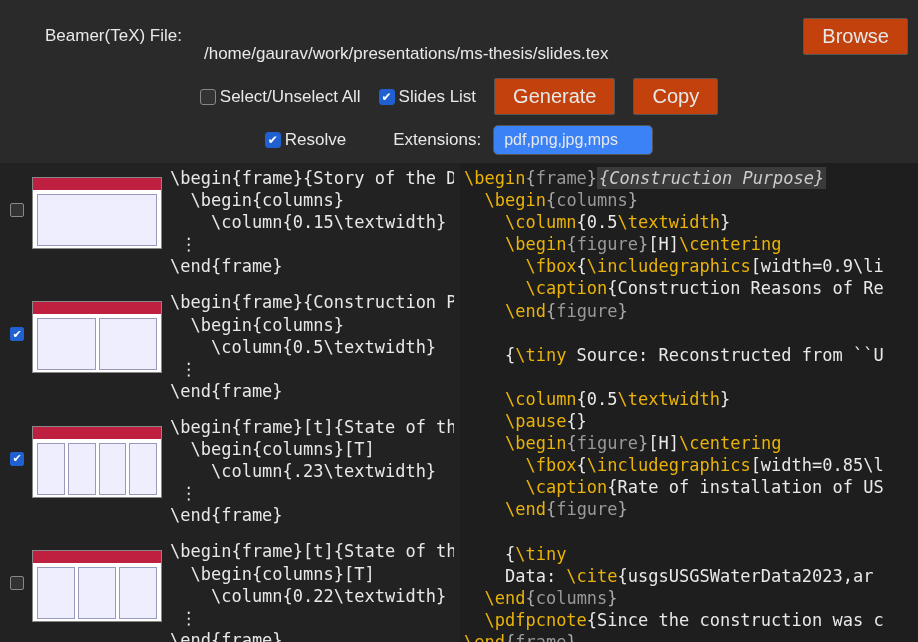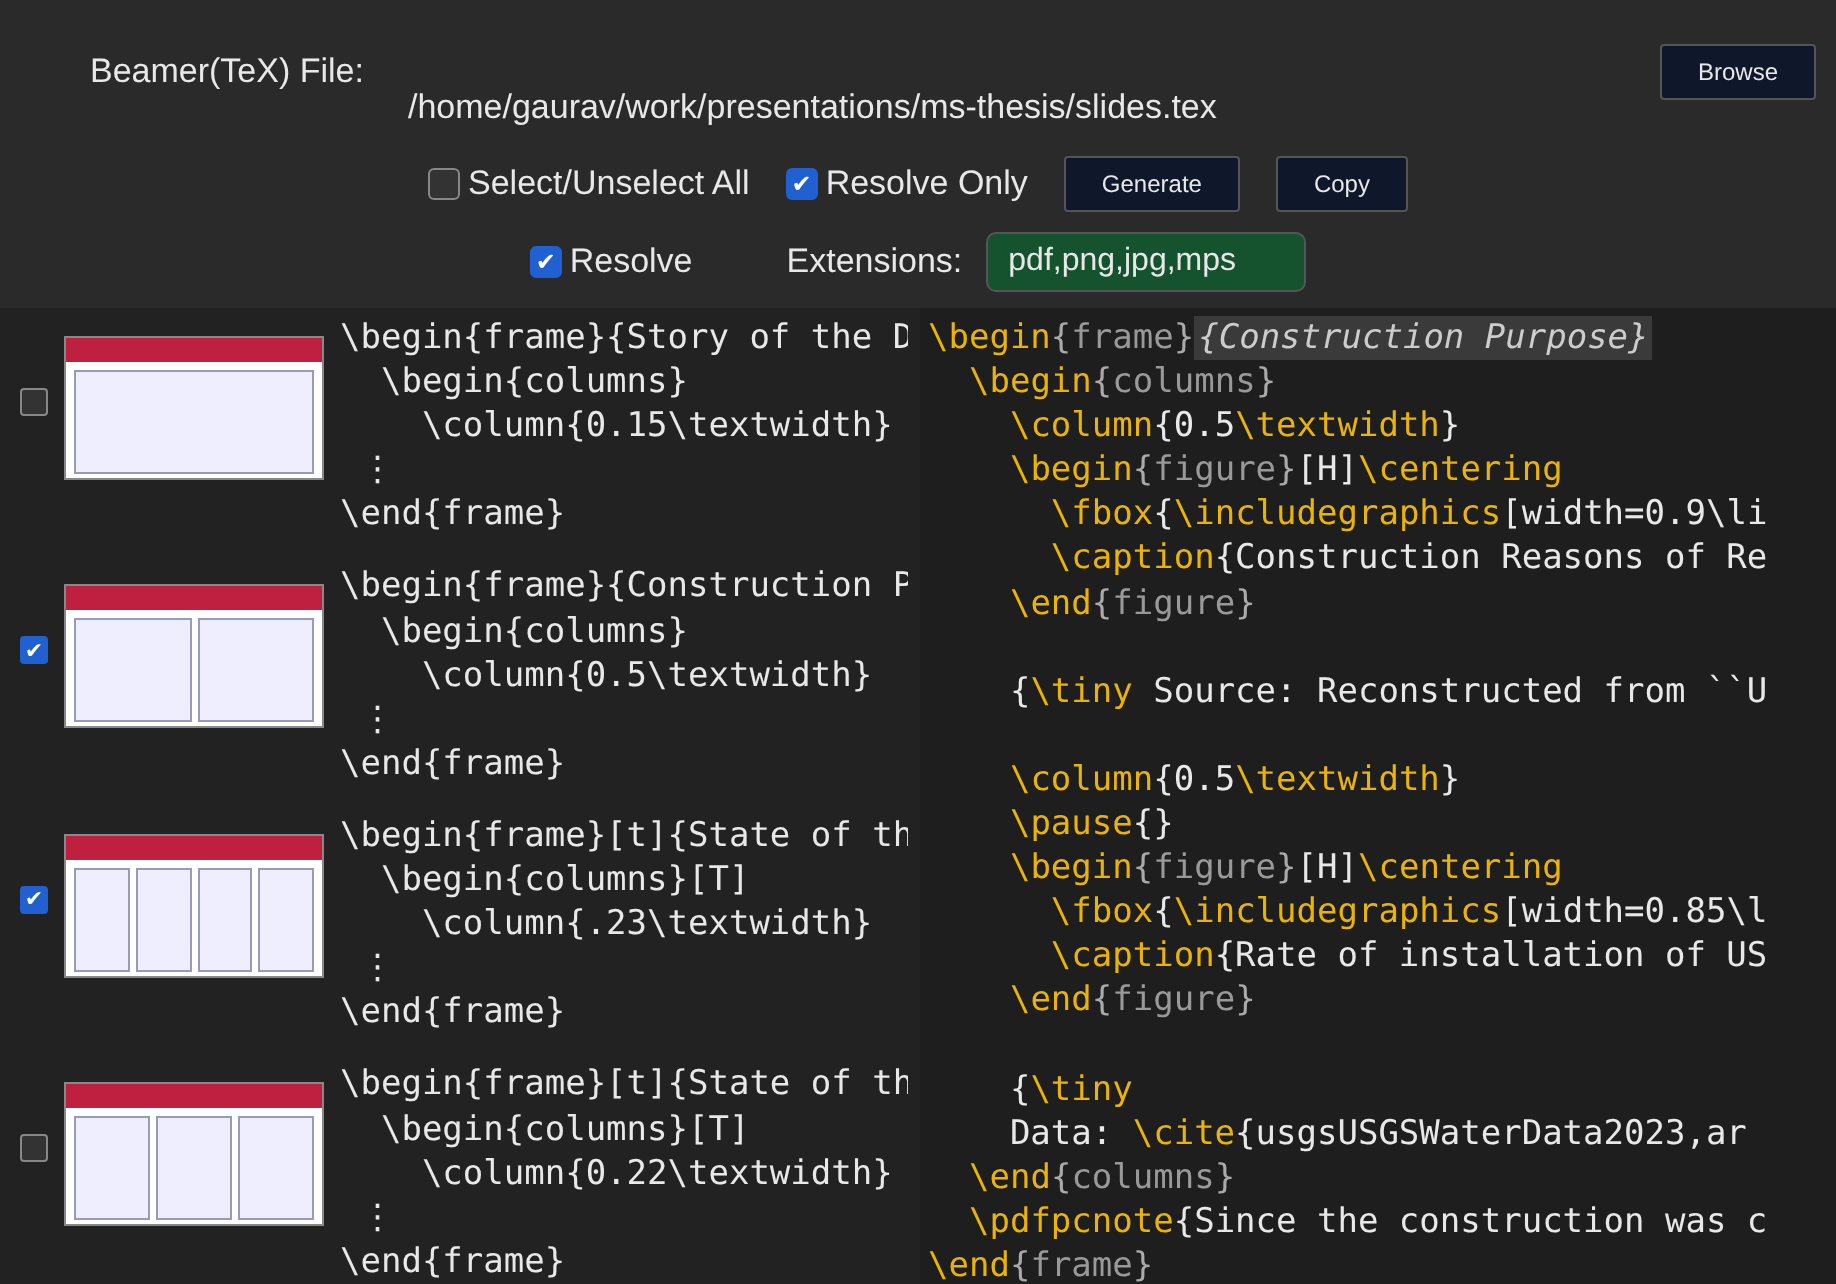--- a/index.html
+++ b/index.html
@@ -21,26 +21,26 @@
   .label { color: #e8e8e8; white-space: nowrap; margin-left: 35px; }
   .filepath {
     flex: 1;
     color: #e8e8e8;
     padding: 0 10px;
     overflow: hidden;
     white-space: nowrap;
     margin-top: 36px;
   }
   .btn {
-    background: #0f172a;
+    background: #c2410c;
     border: 1px solid #555;
     border-radius: 2px;
     color: #e8e8e8;
     padding: 6px 18px;
-    font-size: 12px;
+    font-size: 20px;
     cursor: pointer;
   }
   .toolbar {
     display: flex;
     align-items: center;
     justify-content: center;
     gap: 18px;
     padding: 6px 24px;
   }
   .toolbar2 {
@@ -61,21 +61,21 @@
     border-radius: 3px;
     background: #333;
     display: inline-flex;
     align-items: center;
     justify-content: center;
     font-size: 12px;
     color: #fff;
   }
   .chkbox.checked { background: #2060d0; border-color:#2060d0; }
   .txtinput {
-    background: #14532d;
+    background: #3b82f6;
     border: 1px solid #555;
     border-radius: 5px;
     color: #e8e8e8;
     padding: 5px 10px;
     font-size: 16px;
     width: 160px;
   }
   .main {
     display: flex;
     height: 512px;
@@ -169,21 +169,21 @@
   <button class="btn">Browse</button>
 </div>
 
 <div class="toolbar">
   <span class="chk">
     <span class="chkbox" id="cb-selectall"></span>
     <span>Select/Unselect All</span>
   </span>
   <span class="chk">
     <span class="chkbox checked" id="cb-slidesonly">✔</span>
-    <span>Resolve Only</span>
+    <span>Slides List</span>
   </span>
   <button class="btn">Generate</button>
   <button class="btn">Copy</button>
 </div>
 
 <div class="toolbar2">
   <span class="chk">
     <span class="chkbox checked" id="cb-resolve">✔</span>
     <span>Resolve</span>
   </span>

